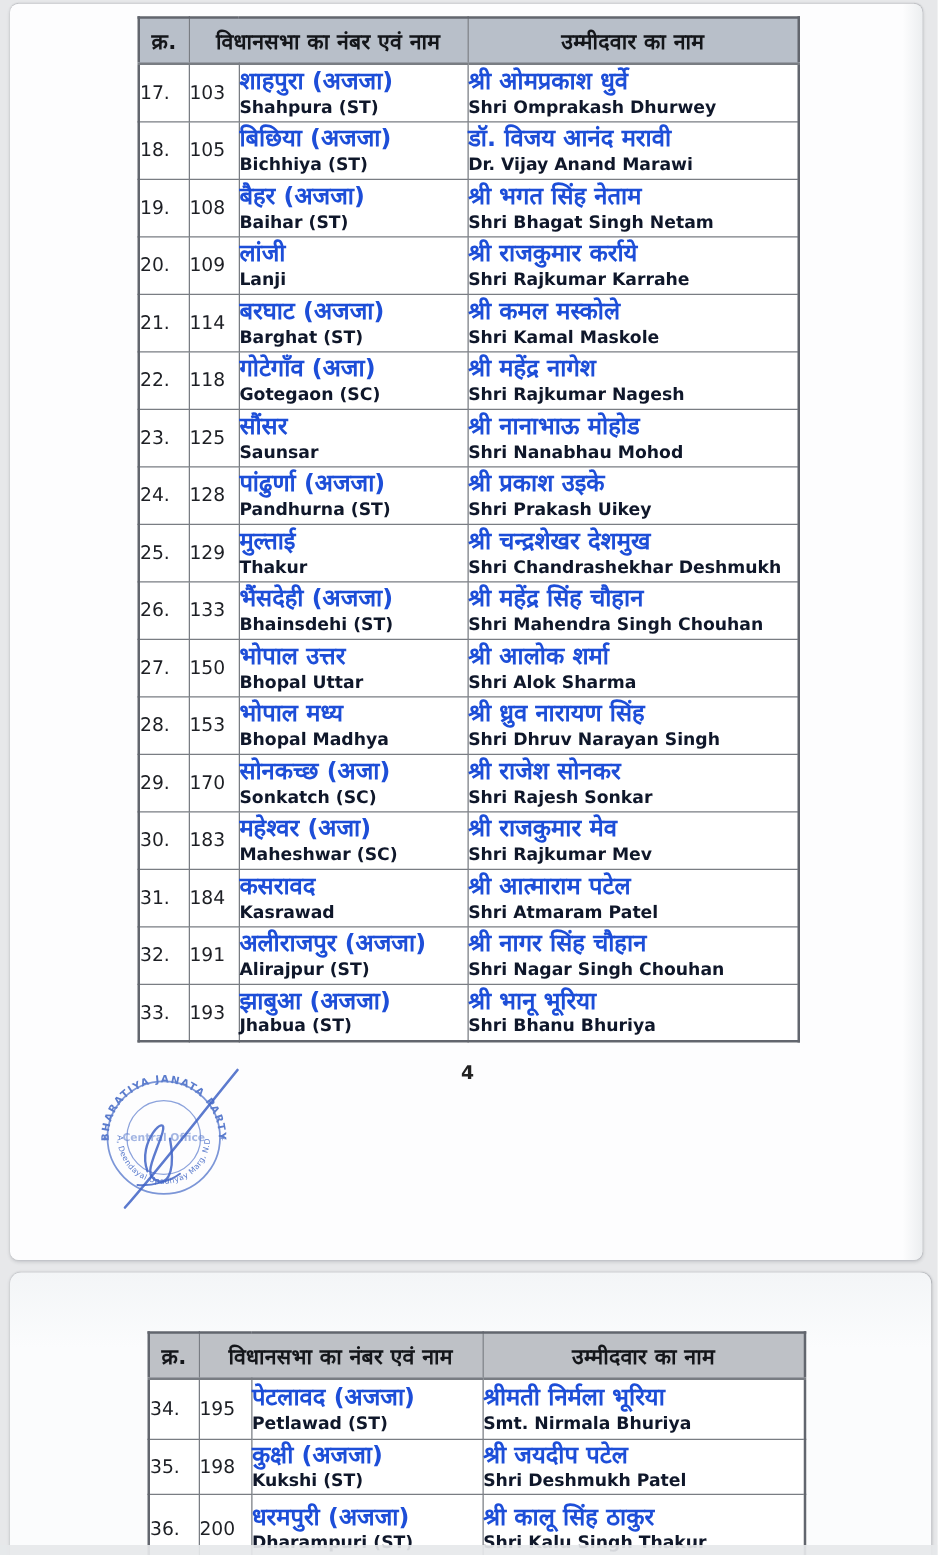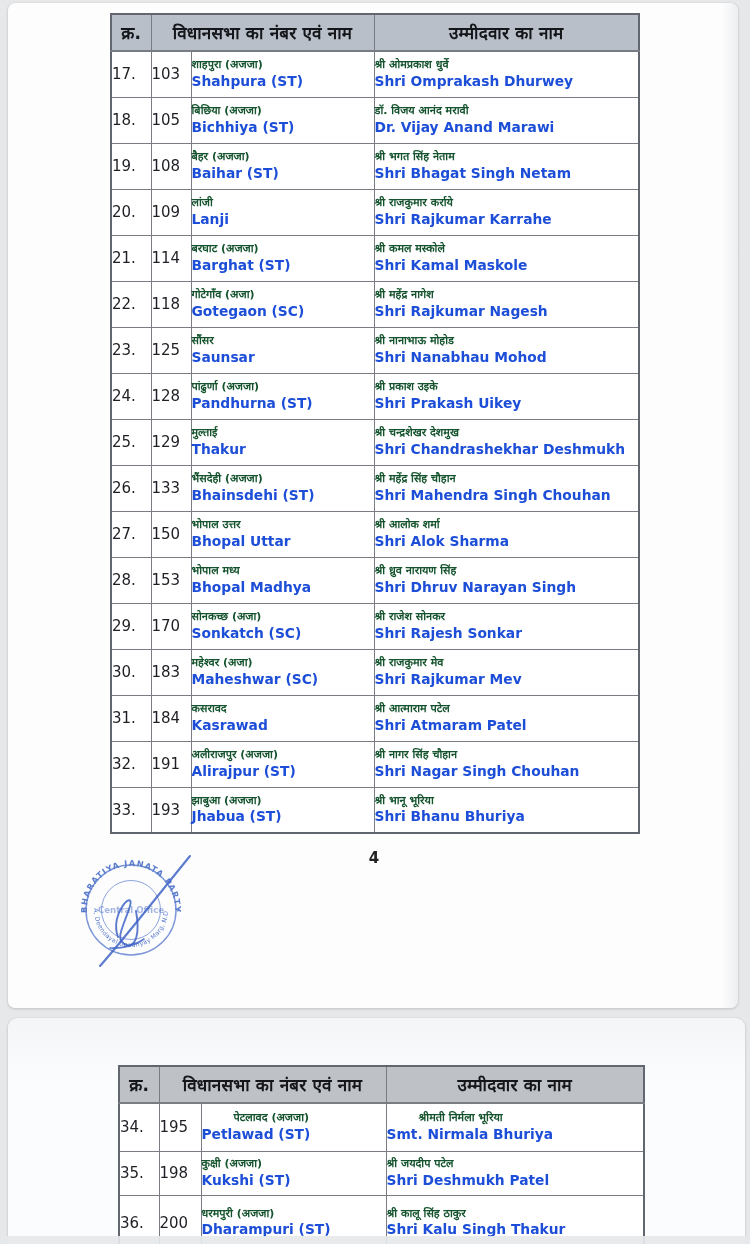--- a/index.html
+++ b/index.html
@@ -40,23 +40,23 @@
   .page2 .ctable thead th { background:#bec1c6; }
   .ctable tbody tr { height:46px; }
   .page2 .ctable tbody tr.r0 { height:48px; }
   .page2 .ctable tbody tr.r1 { height:44px; }
   .page2 .ctable tbody tr.r2 { height:56px; }
   .cell-serial, .cell-num {
     text-align:left; font-size:15px; color:#1d1f24; font-weight:500;
     vertical-align:middle;
   }
   .cell-name, .cell-cand { vertical-align:middle; padding:2px 6px 2px 9px; }
-  .hi { font-size:11px; font-weight:600; color:#14532d; line-height:1.3; white-space:nowrap; }
-  .en { font-size:13.8px; font-weight:600; color:#1d4ed8; line-height:1.25; white-space:nowrap; }
-  tr.bold .hi { font-weight:800;margin-left:32px; }
+  .hi { font-size:19px; font-weight:600; color:#1d4ed8; line-height:1.3; white-space:nowrap; }
+  .en { font-size:13.8px; font-weight:600; color:#0f172a; line-height:1.25; white-space:nowrap; }
+  tr.bold .hi { font-weight:800; }
   tr.bold .en { font-weight:700; }
 
   
   .page-number {
     position:absolute; left:102px; top:846px; width:528px;
     text-align:center; font-size:15px; font-weight:600; color:#222;
   }
 
   
   .stamp { position:absolute; left:56px; top:846px; width:150px; height:130px; }

